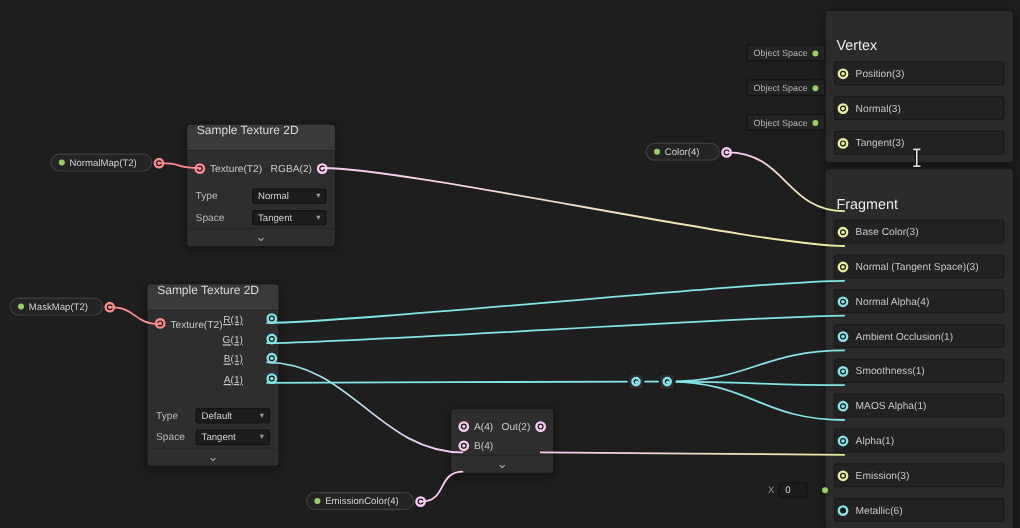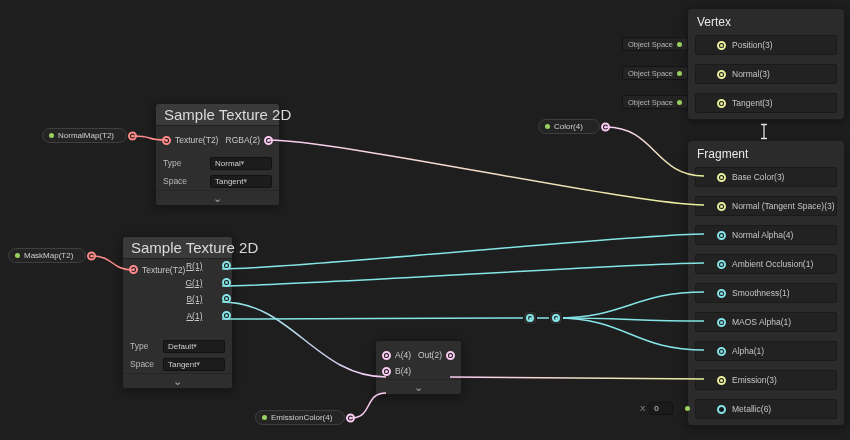--- a/index.html
+++ b/index.html
@@ -6,47 +6,47 @@
     --c-f:#84e4e7; --c-v3:#e9ef9a; --c-v4:#fbcbf4; --c-tex:#ff8b8b; --c-green:#99cf5f;
     --bg:#1e1e1e; --node:#2e2e2e; --nodetitle:#3a3a3a; --row:#222222;
   }
   *{box-sizing:border-box;}
   body{margin:0;background:#161616;font-family:"Liberation Sans",sans-serif;}
   .canvas{position:relative;width:850px;height:440px;background:var(--bg);overflow:hidden;}
   #wires{position:absolute;left:0;top:0;width:850px;height:440px;z-index:5;pointer-events:none;}
 
   
   .node{position:absolute;background:var(--node);border:1px solid #181818;border-radius:3px;z-index:2;box-shadow:0 2px 8px rgba(0,0,0,.4);}
-  .node-title{height:22px;background:var(--nodetitle);border-bottom:1px solid #222;border-radius:3px 3px 0 0;display:flex;align-items:center;padding:0 8px;font-size:15px;color:#dadada;white-space:nowrap;}
+  .node-title{height:22px;background:var(--nodetitle);border-bottom:1px solid #222;border-radius:3px 3px 0 0;display:flex;padding:0 8px;font-size:10px;color:#dadada;white-space:nowrap;}
   .port{--c:#9a9a9a;display:inline-block;width:9px;height:9px;border:2px solid var(--c);border-radius:50%;background:#191919;position:relative;flex:none;}
   .port.f{--c:var(--c-f);} .port.v3{--c:var(--c-v3);} .port.v4{--c:var(--c-v4);} .port.tex{--c:var(--c-tex);}
   .port.filled::after{content:"";position:absolute;left:50%;top:50%;width:3px;height:3px;margin:-1.5px 0 0 -1.5px;border-radius:50%;background:var(--c);}
   .port-row{height:28px;display:flex;align-items:center;justify-content:space-between;padding:0 6px;}
   .port-group{display:flex;align-items:center;gap:4px;font-size:8.5px;color:#c9c9c9;white-space:nowrap;}
   .ctrl-row{height:18px;display:flex;align-items:center;justify-content:space-between;padding:0 7px;font-size:8.5px;color:#b9b9b9;}
-  .dropdown{width:62px;height:13px;background:#1c1c1c;border:1px solid #121212;border-radius:2px;display:flex;align-items:center;justify-content:flex-start;padding:0 4px;font-size:8px;color:#cfcfcf;}
+  .dropdown{width:62px;height:13px;background:#1c1c1c;border:1px solid #121212;border-radius:2px;display:flex;align-items:center;justify-content:space-between;padding:0 4px;font-size:8px;color:#cfcfcf;}
   .dd-arrow{color:#9a9a9a;font-size:7px;}
   .chevron-bar{height:15px;display:flex;align-items:center;justify-content:center;border-top:1px solid #262626;color:#aaaaaa;font-size:11px;line-height:10px;}
 
   
   .n2-body{display:flex;justify-content:space-between;height:78px;}
   .n2-left{padding:4px 0 0 6px;}
   .n2-left .port-group{height:13px;}
   .n2-right{padding:2px 0 0 0;}
   .n2-out-row{height:16.5px;display:flex;justify-content:flex-end;gap:20px;padding-right:6px;font-size:8.5px;color:#c9c9c9;text-decoration:underline;}
 
   
   .mul-body{position:relative;height:38px;padding:6px 6px 0 6px;}
   .mrow{height:16px;}
   .mul-out{position:absolute;right:6px;top:6px;height:16px;}
 
   
   .stack{position:absolute;width:158px;background:#2b2b2b;border:1px solid #191919;border-radius:4px;z-index:2;padding:0 7px 6px 7px;box-shadow:0 2px 8px rgba(0,0,0,.4);}
-  .stack-title{padding:7px 2px 6px 2px;font-size:12px;color:#e8e8e8;line-height:13px;}
-  .stack-row{height:20px;margin-bottom:9px;background:var(--row);border:1px solid #1a1a1a;border-radius:2px;display:flex;align-items:center;gap:6px;padding:0 21px;}
+  .stack-title{padding:7px 2px 6px 2px;font-size:12px;color:#e8e8e8;line-height:13px;margin-top:16px;}
+  .stack-row{height:20px;margin-bottom:9px;background:var(--row);border:1px solid #1a1a1a;border-radius:2px;display:flex;align-items:center;gap:6px;padding:0 2px;}
   .stack-row:last-child{margin-bottom:0;}
   .row-label{font-size:8.5px;color:#c6c6c6;white-space:nowrap;}
 
   
   .pill{position:absolute;height:15px;background:#242424;border:1px solid #3f3f3f;border-radius:8px;display:flex;align-items:center;gap:4px;padding:0 5px 0 6px;z-index:2;white-space:nowrap;}
   .pill-label{font-size:8px;color:#d0d0d0;}
   .pill .port{position:absolute;right:-11px;top:50%;transform:translateY(-50%);}
   .gdot{width:5px;height:5px;border-radius:50%;background:var(--c-green);flex:none;}
 
   

